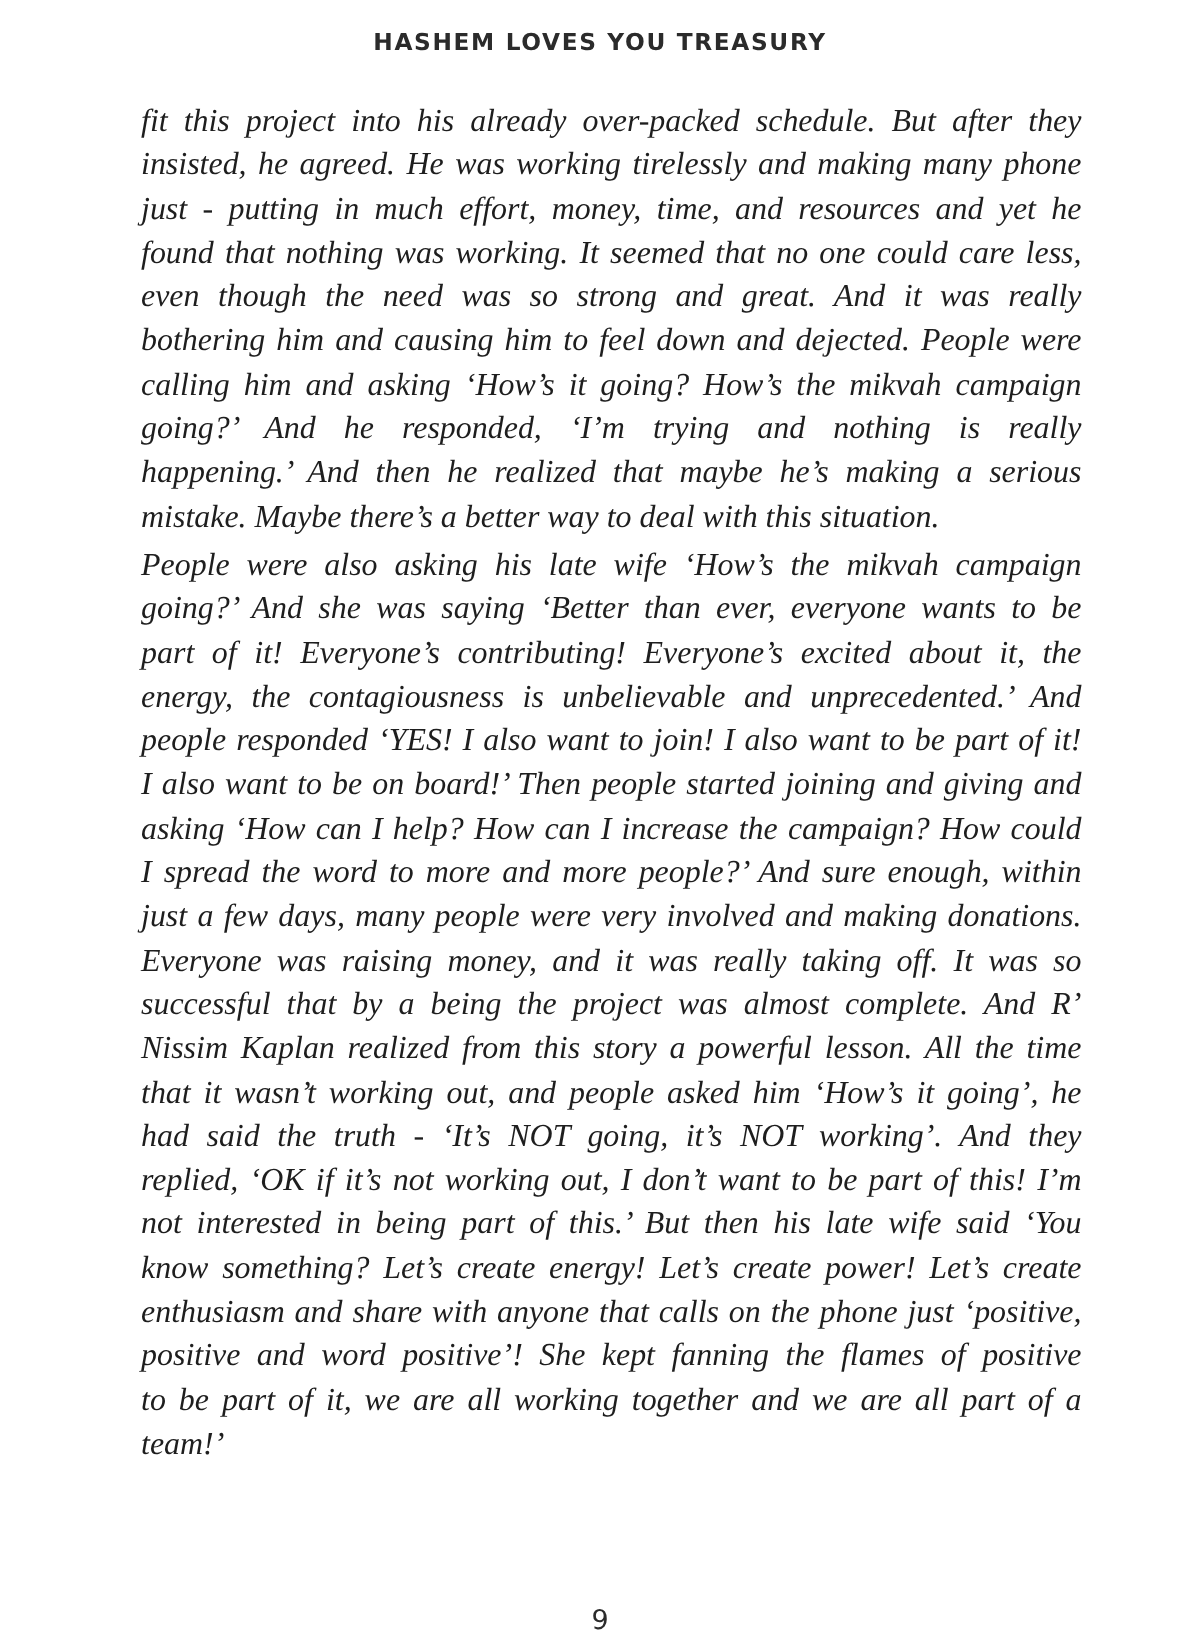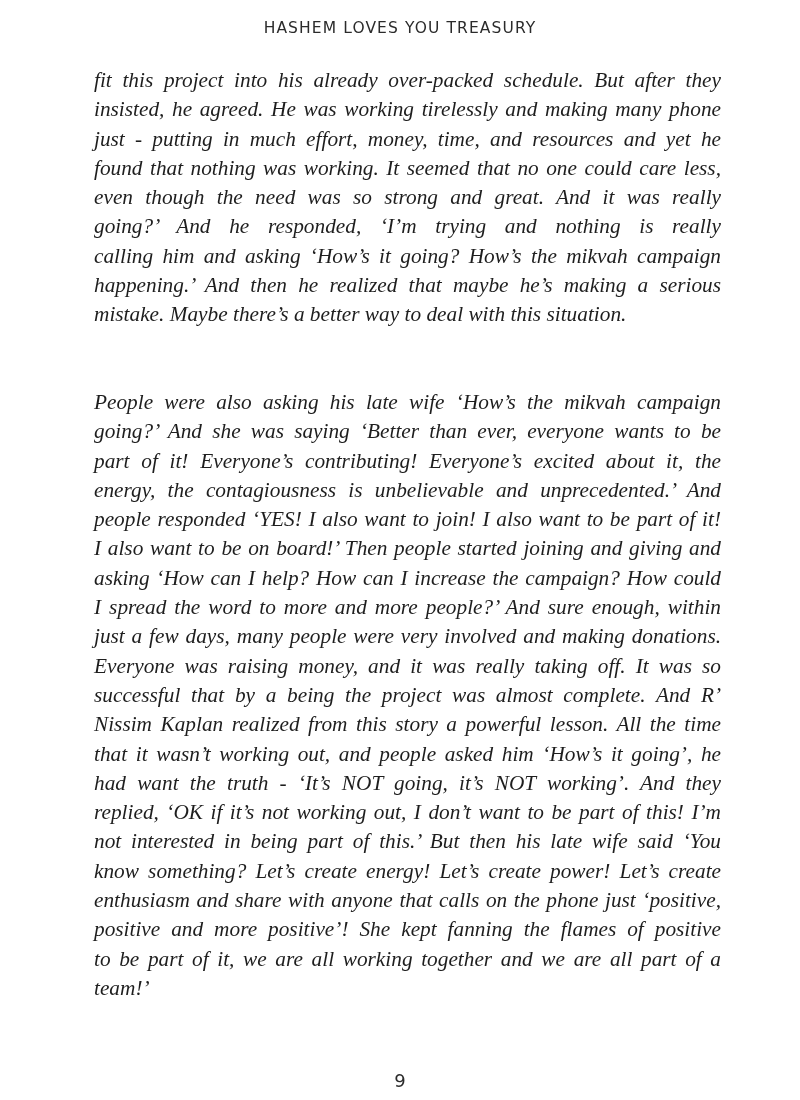--- a/index.html
+++ b/index.html
@@ -16,20 +16,21 @@
     .running-header {
       position: absolute;
       top: 19px;
       left: 0;
       width: 800px;
       text-align: center;
       font-family: "DejaVu Sans", sans-serif;
       font-size: 15.5px;
       letter-spacing: 1.1px;
       color: #2b2b2b;
+      font-weight: bold;
     }
     .body-text {
       position: absolute;
       left: 94px;
       width: 627px;
       font-family: "Liberation Serif", serif;
       font-style: italic;
       font-size: 21.3px;
       color: #1e1e1e;
     }
@@ -42,21 +43,21 @@
       line-height: 29.3px;
       text-align: justify;
       text-align-last: justify;
       white-space: nowrap;
       overflow: visible;
     }
     .line.last {
       text-align-last: left;
     }
     #para-1 { top: 66px; }
-    #para-2 { top: 388px; }
+    #para-2 { top: 362px; }
     .page-number {
       position: absolute;
       top: 1070px;
       left: 0;
       width: 800px;
       text-align: center;
       font-family: "DejaVu Sans", sans-serif;
       font-size: 18px;
       color: #2b2b2b;
     }
@@ -65,43 +66,44 @@
 <body>
 
 <div class="running-header">HASHEM LOVES YOU TREASURY</div>
 
 <div class="body-text para" id="para-1">
     <span class="line">fit this project into his already over-packed schedule. But after they</span>
     <span class="line">insisted, he agreed. He was working tirelessly and making many phone</span>
     <span class="line">just - putting in much effort, money, time, and resources and yet he</span>
     <span class="line">found that nothing was working. It seemed that no one could care less,</span>
     <span class="line">even though the need was so strong and great. And it was really</span>
+    <span class="line">bothering him and causing him to feel down and dejected. People were</span>
+    <span class="line">calling him and asking ‘How’s it going? How’s the mikvah campaign</span>
     <span class="line">going?’ And he responded, ‘I’m trying and nothing is really</span>
-    <span class="line">calling him and asking ‘How’s it going? How’s the mikvah campaign</span>
     <span class="line">happening.’ And then he realized that maybe he’s making a serious</span>
     <span class="line last">mistake. Maybe there’s a better way to deal with this situation.</span>
   </div>
 
 <div class="body-text para" id="para-2">
     <span class="line">People were also asking his late wife ‘How’s the mikvah campaign</span>
     <span class="line">going?’ And she was saying ‘Better than ever, everyone wants to be</span>
     <span class="line">part of it! Everyone’s contributing! Everyone’s excited about it, the</span>
     <span class="line">energy, the contagiousness is unbelievable and unprecedented.’ And</span>
     <span class="line">people responded ‘YES! I also want to join! I also want to be part of it!</span>
     <span class="line">I also want to be on board!’ Then people started joining and giving and</span>
     <span class="line">asking ‘How can I help? How can I increase the campaign? How could</span>
     <span class="line">I spread the word to more and more people?’ And sure enough, within</span>
     <span class="line">just a few days, many people were very involved and making donations.</span>
     <span class="line">Everyone was raising money, and it was really taking off. It was so</span>
     <span class="line">successful that by a being the project was almost complete. And R’</span>
     <span class="line">Nissim Kaplan realized from this story a powerful lesson. All the time</span>
     <span class="line">that it wasn’t working out, and people asked him ‘How’s it going’, he</span>
-    <span class="line">had want the truth - ‘It’s NOT going, it’s NOT working’. And they</span>
+    <span class="line">had said the truth - ‘It’s NOT going, it’s NOT working’. And they</span>
     <span class="line">replied, ‘OK if it’s not working out, I don’t want to be part of this! I’m</span>
     <span class="line">not interested in being part of this.’ But then his late wife said ‘You</span>
     <span class="line">know something? Let’s create energy! Let’s create power! Let’s create</span>
     <span class="line">enthusiasm and share with anyone that calls on the phone just ‘positive,</span>
-    <span class="line">positive and more positive’! She kept fanning the flames of positive</span>
+    <span class="line">positive and word positive’! She kept fanning the flames of positive</span>
     <span class="line">to be part of it, we are all working together and we are all part of a</span>
     <span class="line last">team!’</span>
   </div>
 
 <div class="page-number">9</div>
 
 </body></html>

